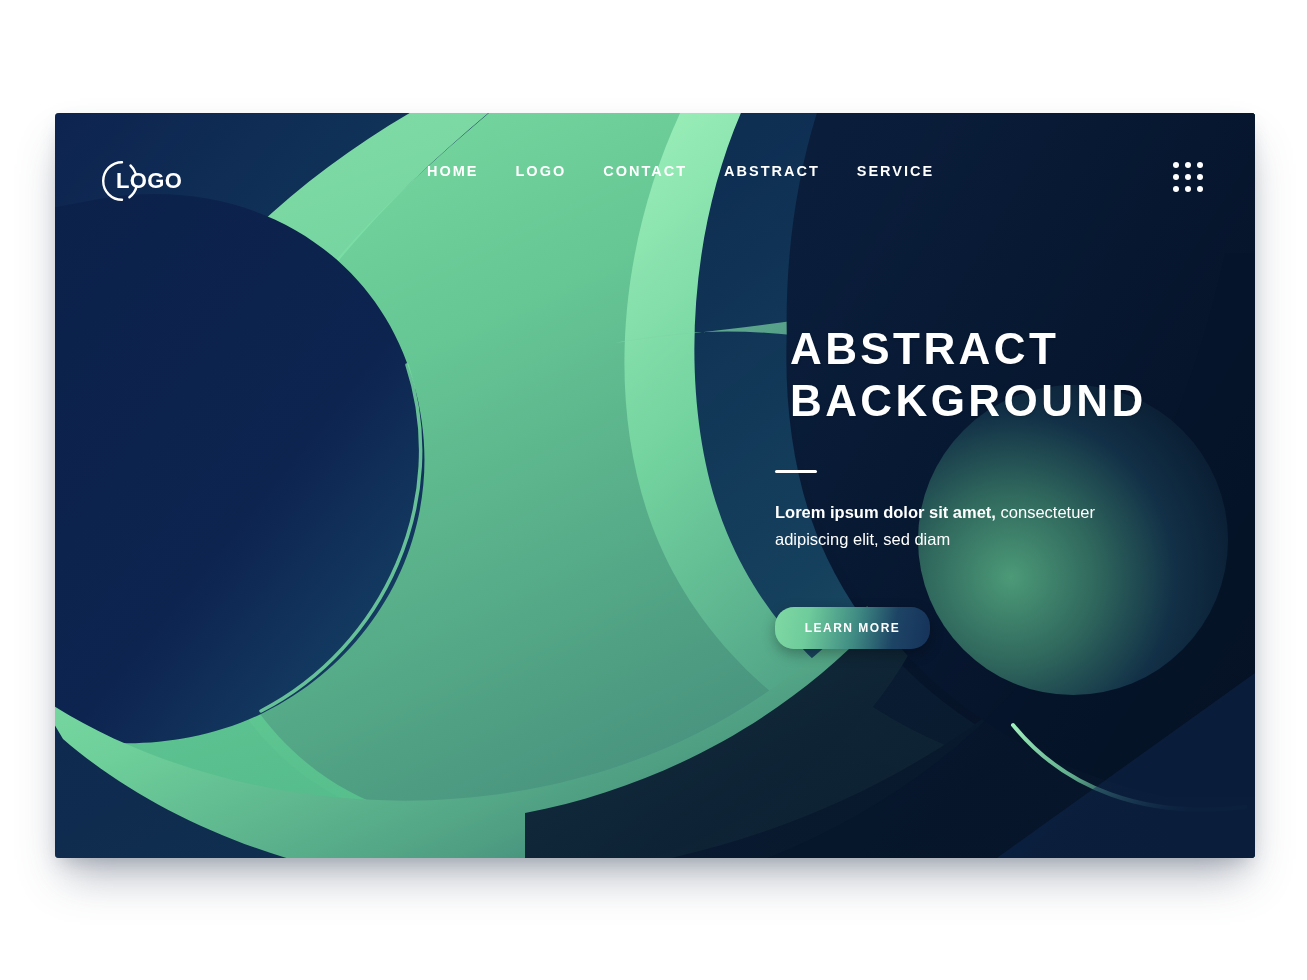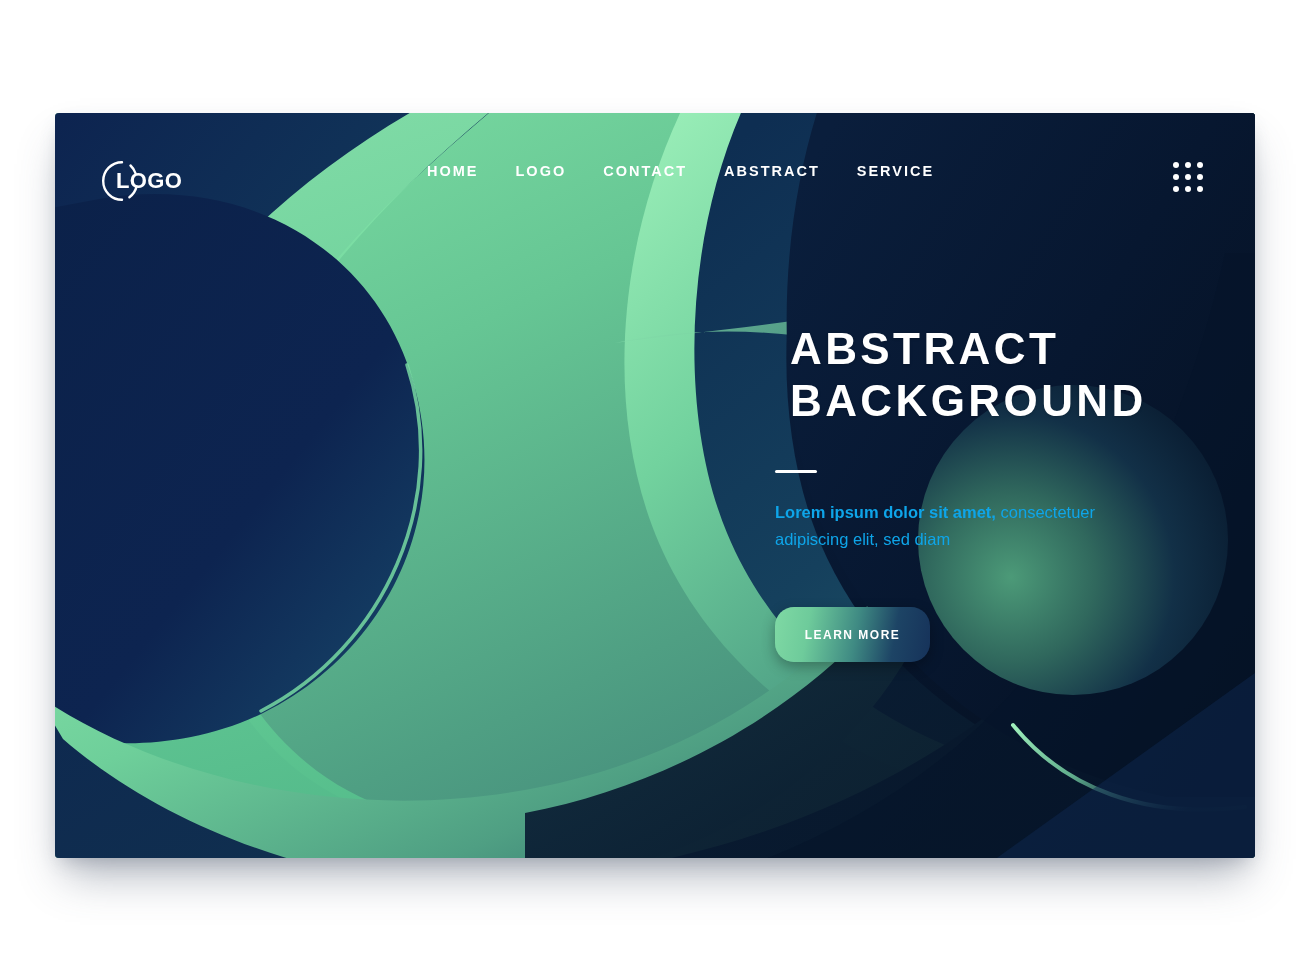--- a/index.html
+++ b/index.html
@@ -138,37 +138,37 @@
   #title-divider {
     margin-top: 43px;
     width: 42px;
     height: 3px;
     background: #ffffff;
     border-radius: 2px;
   }
 
   #hero-paragraph {
     margin: 26px 0 0 0;
-    color: #0ea5e9;
+    color: #ffffff;
     font-size: 16.5px;
     line-height: 27px;
     font-weight: 400;
     max-width: 340px;
   }
   #hero-paragraph .lead {
     font-weight: 700;
   }
 
   #learn-more-button {
     margin-top: 54px;
     display: inline-flex;
     align-items: center;
     justify-content: center;
     width: 155px;
-    height: 55px;
+    height: 42px;
     border: none;
     border-radius: 19px;
     color: #ffffff;
     font-size: 12px;
     font-weight: 700;
     letter-spacing: 1.5px;
     font-family: "Liberation Sans", sans-serif;
     cursor: pointer;
     background: linear-gradient(100deg,
                 #7fd9a4 0%,

